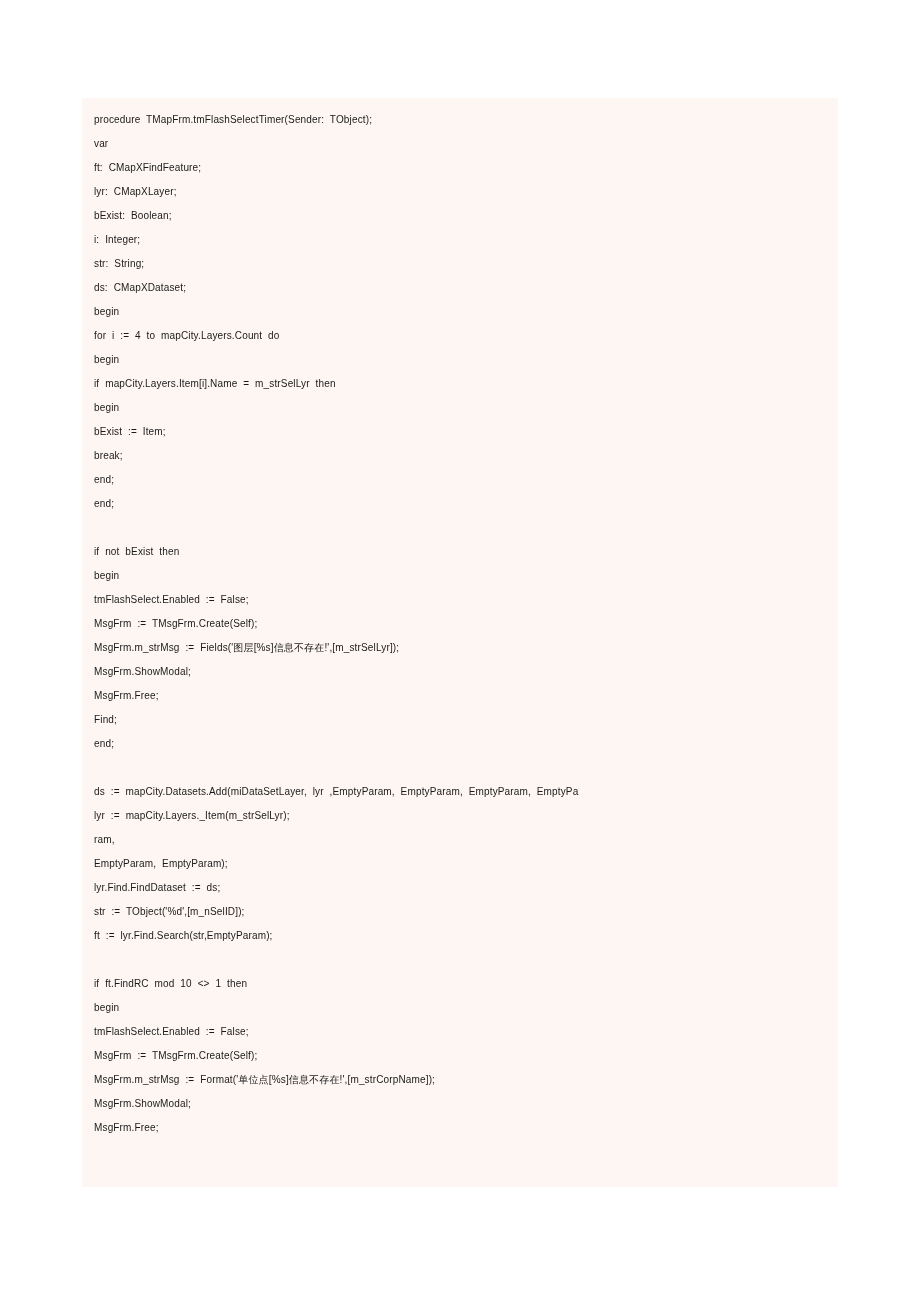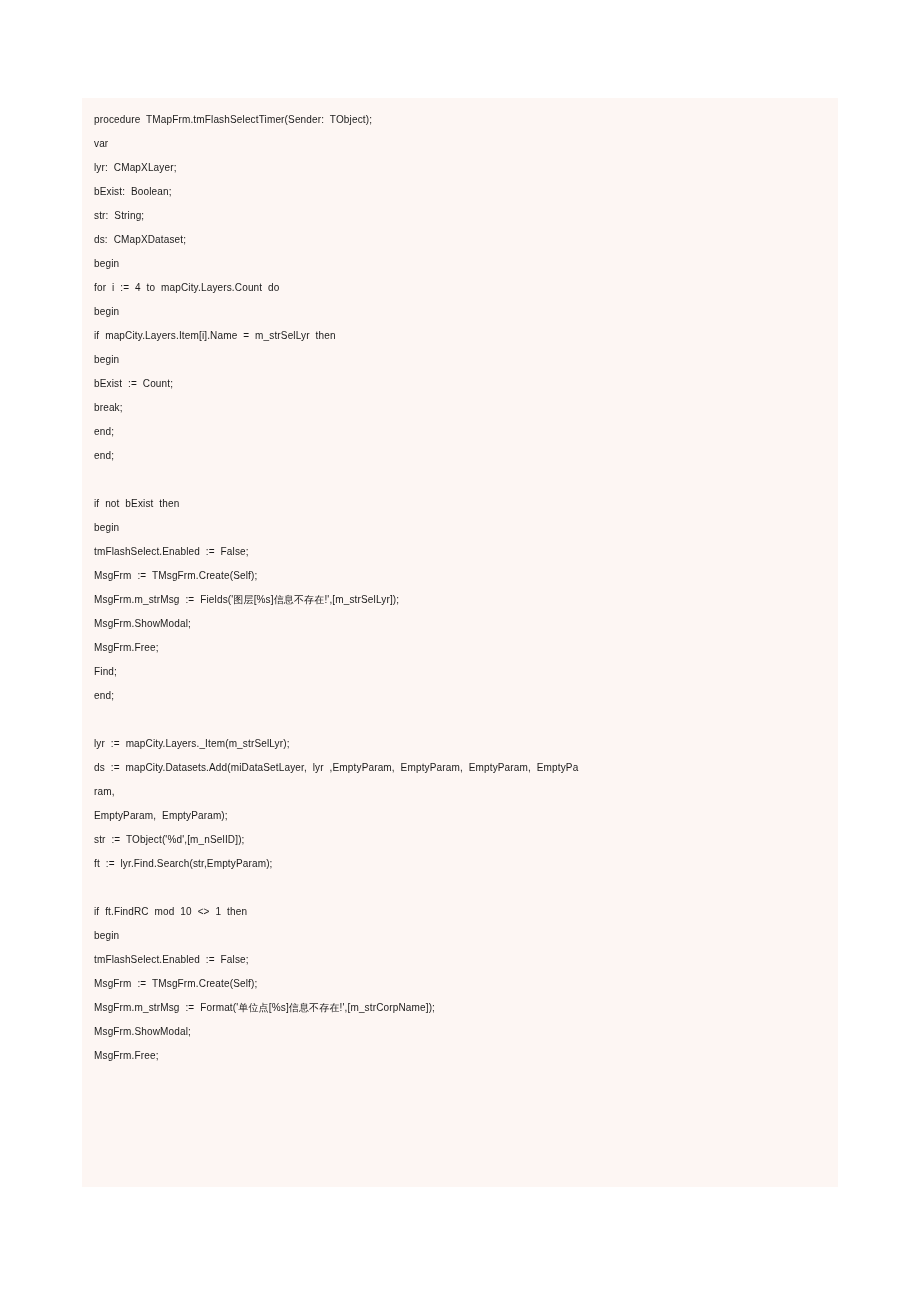--- a/index.html
+++ b/index.html
@@ -47,48 +47,51 @@
     height: 24px;
   }
 </style>
 </head>
 <body>
 
 <div id="page">
   <div id="code-block">
       <div class="code-line">procedure  TMapFrm.tmFlashSelectTimer(Sender:  TObject);</div>
       <div class="code-line">var</div>
+      <div class="code-line">ft:  CMapXFindFeature;</div>
       <div class="code-line">lyr:  CMapXLayer;</div>
       <div class="code-line">bExist:  Boolean;</div>
+      <div class="code-line">i:  Integer;</div>
       <div class="code-line">str:  String;</div>
       <div class="code-line">ds:  CMapXDataset;</div>
       <div class="code-line">begin</div>
       <div class="code-line">for  i  :=  4  to  mapCity.Layers.Count  do</div>
       <div class="code-line">begin</div>
       <div class="code-line">if  mapCity.Layers.Item[i].Name  =  m_strSelLyr  then</div>
       <div class="code-line">begin</div>
-      <div class="code-line">bExist  :=  Count;</div>
+      <div class="code-line">bExist  :=  Item;</div>
       <div class="code-line">break;</div>
       <div class="code-line">end;</div>
       <div class="code-line">end;</div>
       <div class="code-line blank"></div>
       <div class="code-line">if  not  bExist  then</div>
       <div class="code-line">begin</div>
       <div class="code-line">tmFlashSelect.Enabled  :=  False;</div>
       <div class="code-line">MsgFrm  :=  TMsgFrm.Create(Self);</div>
       <div class="code-line">MsgFrm.m_strMsg  :=  Fields('图层[%s]信息不存在!',[m_strSelLyr]);</div>
       <div class="code-line">MsgFrm.ShowModal;</div>
       <div class="code-line">MsgFrm.Free;</div>
       <div class="code-line">Find;</div>
       <div class="code-line">end;</div>
       <div class="code-line blank"></div>
+      <div class="code-line">ds  :=  mapCity.Datasets.Add(miDataSetLayer,  lyr  ,EmptyParam,  EmptyParam,  EmptyParam,  EmptyPa</div>
       <div class="code-line">lyr  :=  mapCity.Layers._Item(m_strSelLyr);</div>
-      <div class="code-line">ds  :=  mapCity.Datasets.Add(miDataSetLayer,  lyr  ,EmptyParam,  EmptyParam,  EmptyParam,  EmptyPa</div>
       <div class="code-line">ram,</div>
       <div class="code-line">EmptyParam,  EmptyParam);</div>
+      <div class="code-line">lyr.Find.FindDataset  :=  ds;</div>
       <div class="code-line">str  :=  TObject('%d',[m_nSelID]);</div>
       <div class="code-line">ft  :=  lyr.Find.Search(str,EmptyParam);</div>
       <div class="code-line blank"></div>
       <div class="code-line">if  ft.FindRC  mod  10  &lt;&gt;  1  then</div>
       <div class="code-line">begin</div>
       <div class="code-line">tmFlashSelect.Enabled  :=  False;</div>
       <div class="code-line">MsgFrm  :=  TMsgFrm.Create(Self);</div>
       <div class="code-line">MsgFrm.m_strMsg  :=  Format('单位点[%s]信息不存在!',[m_strCorpName]);</div>
       <div class="code-line">MsgFrm.ShowModal;</div>
       <div class="code-line">MsgFrm.Free;</div>

